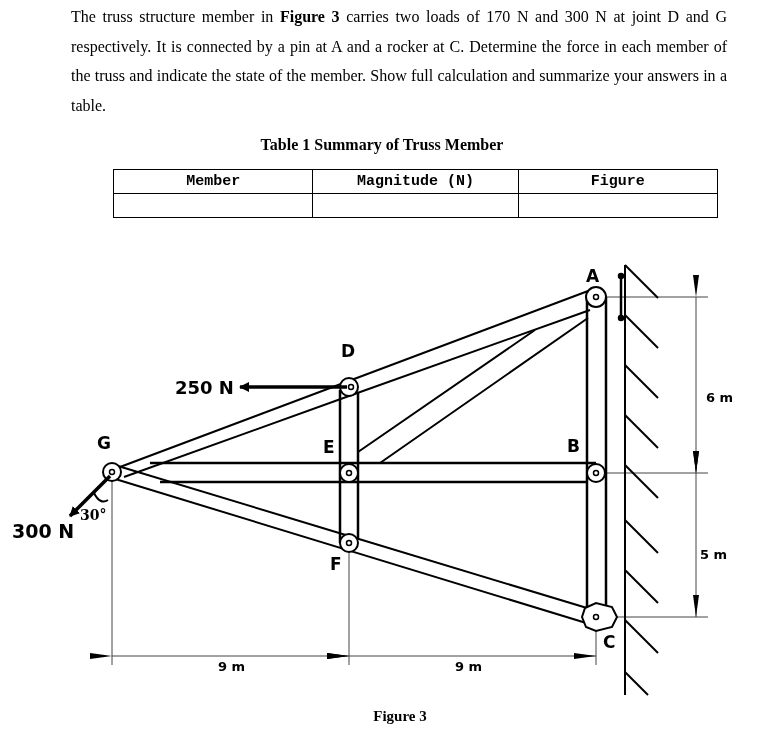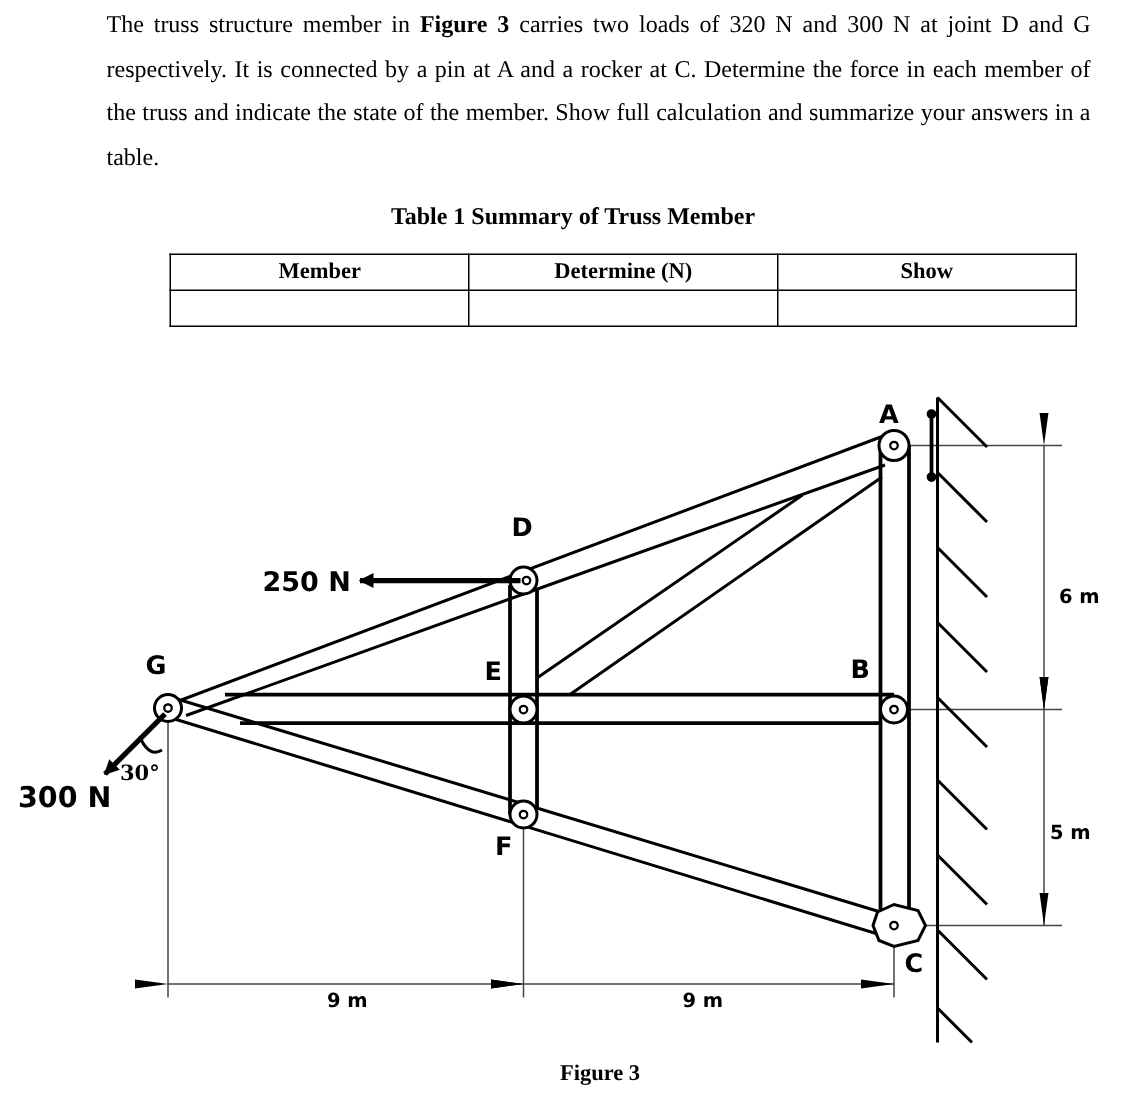--- a/index.html
+++ b/index.html
@@ -9,45 +9,45 @@
     font-family: "Liberation Serif", serif; font-size: 16px; line-height: 29.5px;
     text-align: justify;
   }
   .problem b { font-weight: bold; }
   .table-caption {
     position: absolute; left: 84px; width: 596px; top: 136px;
     text-align: center; font-family: "Liberation Serif", serif; font-weight: bold; font-size: 16px;
   }
   table.summary {
     position: absolute; left: 113px; top: 169px; width: 605px;
-    border-collapse: collapse; font-family: Liberation Serif, serif; font-size: 15px;
+    border-collapse: collapse; font-family: Liberation Mono, monospace; font-size: 15px;
   }
   table.summary th, table.summary td { border: 1.3px solid #000; text-align: center; padding: 0; }
   table.summary th { height: 23px; font-weight: bold; }
   table.summary td { height: 23px; }
   .figure { position: absolute; left: 0; top: 0; }
   .fig-caption {
     position: absolute; left: 300px; width: 200px; top: 708px; text-align: center;
     font-family: "Liberation Serif", serif; font-weight: bold; font-size: 15px;
   }
   .lbl { font-family: "DejaVu Sans", sans-serif; font-weight: bold; }
 </style>
 </head>
 <body>
 
-<div class="problem"><span>The truss structure member in </span><b>Figure 3</b><span> carries two loads of 320 N and 300 N at joint D and G respectively. It is connected by a pin at A and a rocker at C. Determine the force in each member of the truss and indicate the state of the member. Show full calculation and summarize your answers in a table.</span></div>
+<div class="problem"><span>The truss structure member in </span><b>Figure 3</b><span> carries two loads of 170 N and 300 N at joint D and G respectively. It is connected by a pin at A and a rocker at C. Determine the force in each member of the truss and indicate the state of the member. Show full calculation and summarize your answers in a table.</span></div>
 
 <div class="table-caption">Table 1 Summary of Truss Member</div>
 
 <table class="summary">
   <thead>
     <tr>
       <th style="width:33%">Member</th>
-      <th style="width:34%">Determine (N)</th>
-      <th style="width:33%">Show</th>
+      <th style="width:34%">Magnitude (N)</th>
+      <th style="width:33%">Figure</th>
     </tr>
   </thead>
   <tbody>
     <tr>
       <td></td>
       <td></td>
       <td></td>
     </tr>
   </tbody>
 </table>

